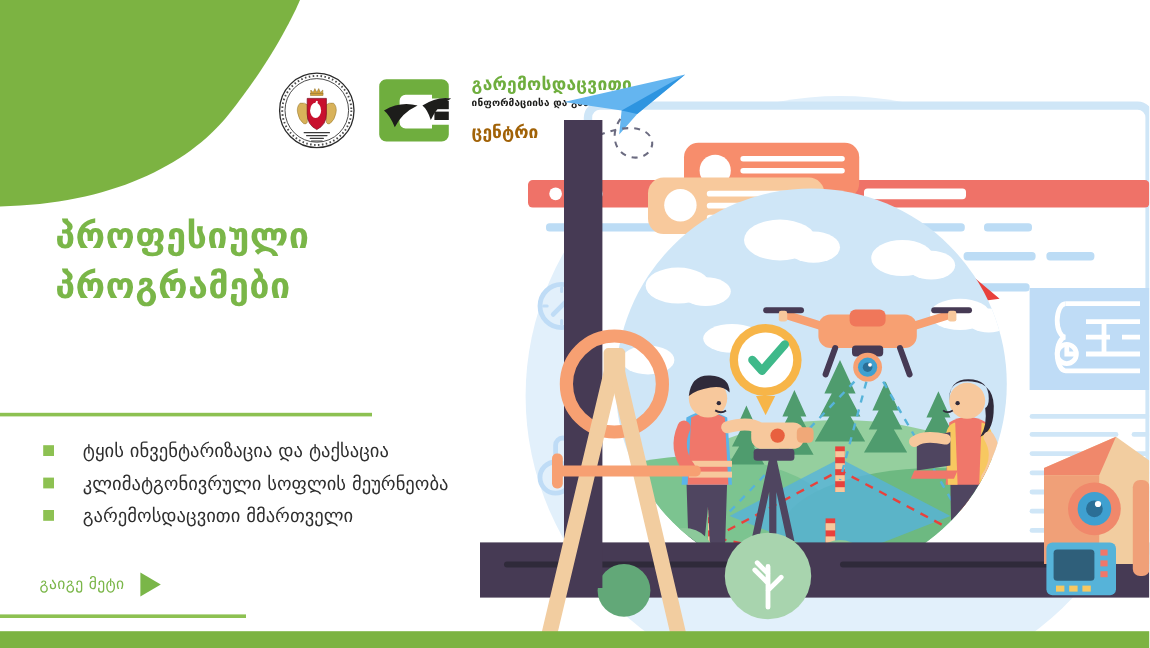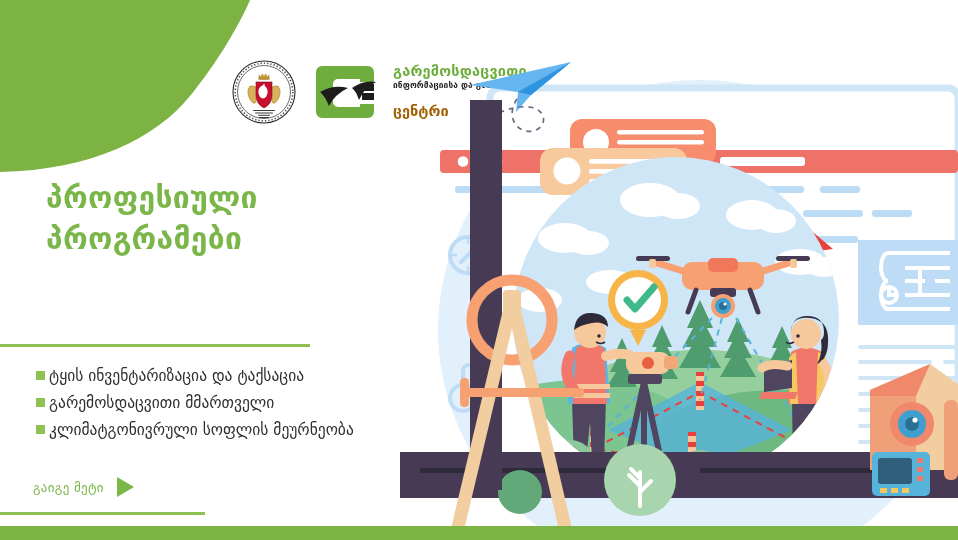--- a/index.html
+++ b/index.html
@@ -31,21 +31,21 @@
   
   .headline {
     position:absolute; left:46px; top:178px; width:420px;
     color:#7ab648; font-weight:bold; font-size:30px; line-height:1.36;
     letter-spacing:.3px;
   }
   .headline div { white-space:nowrap; }
 
   
   .bullets { position:absolute; left:36px; top:362px; width:440px; }
-  .bullet { display:flex; align-items:center; gap:4px; height:27px; }
+  .bullet { display:flex; align-items:center; gap:24px; height:27px; }
   .bsq { width:9px; height:9px; background:#8dc152; flex:none; }
   .btxt { font-size:15.5px; color:#2e2e2e; white-space:nowrap; }
 
   
   .cta { position:absolute; left:33px; top:477px; display:flex; align-items:center; gap:13px; cursor:pointer; }
   .cta-label { font-size:13px; font-weight:normal; color:#7ab648; letter-spacing:.3px; }
   .cta-play { width:0;height:0;border-left:17px solid #7ab648;border-top:10px solid transparent;border-bottom:10px solid transparent; }
 
   
   .illus { position:absolute; left:400px; top:0; width:558px; height:540px; }
@@ -121,25 +121,25 @@
 
   <div class="divider top"></div>
 
   <div class="bullets">
     <div class="bullet">
       <span class="bsq"></span>
       <span class="btxt">ტყის ინვენტარიზაცია და ტაქსაცია</span>
     </div>
     <div class="bullet">
       <span class="bsq"></span>
-      <span class="btxt">გარემოსდაცვითი მმართველი</span>
+      <span class="btxt">კლიმატგონივრული სოფლის მეურნეობა</span>
     </div>
     <div class="bullet">
       <span class="bsq"></span>
-      <span class="btxt">კლიმატგონივრული სოფლის მეურნეობა</span>
+      <span class="btxt">გარემოსდაცვითი მმართველი</span>
     </div>
   </div>
 
   <div class="cta">
     <span class="cta-label">გაიგე მეტი</span>
     <span class="cta-play"></span>
   </div>
   <div class="divider bottom"></div>
 
   <svg class="illus" viewBox="0 0 558 540">

